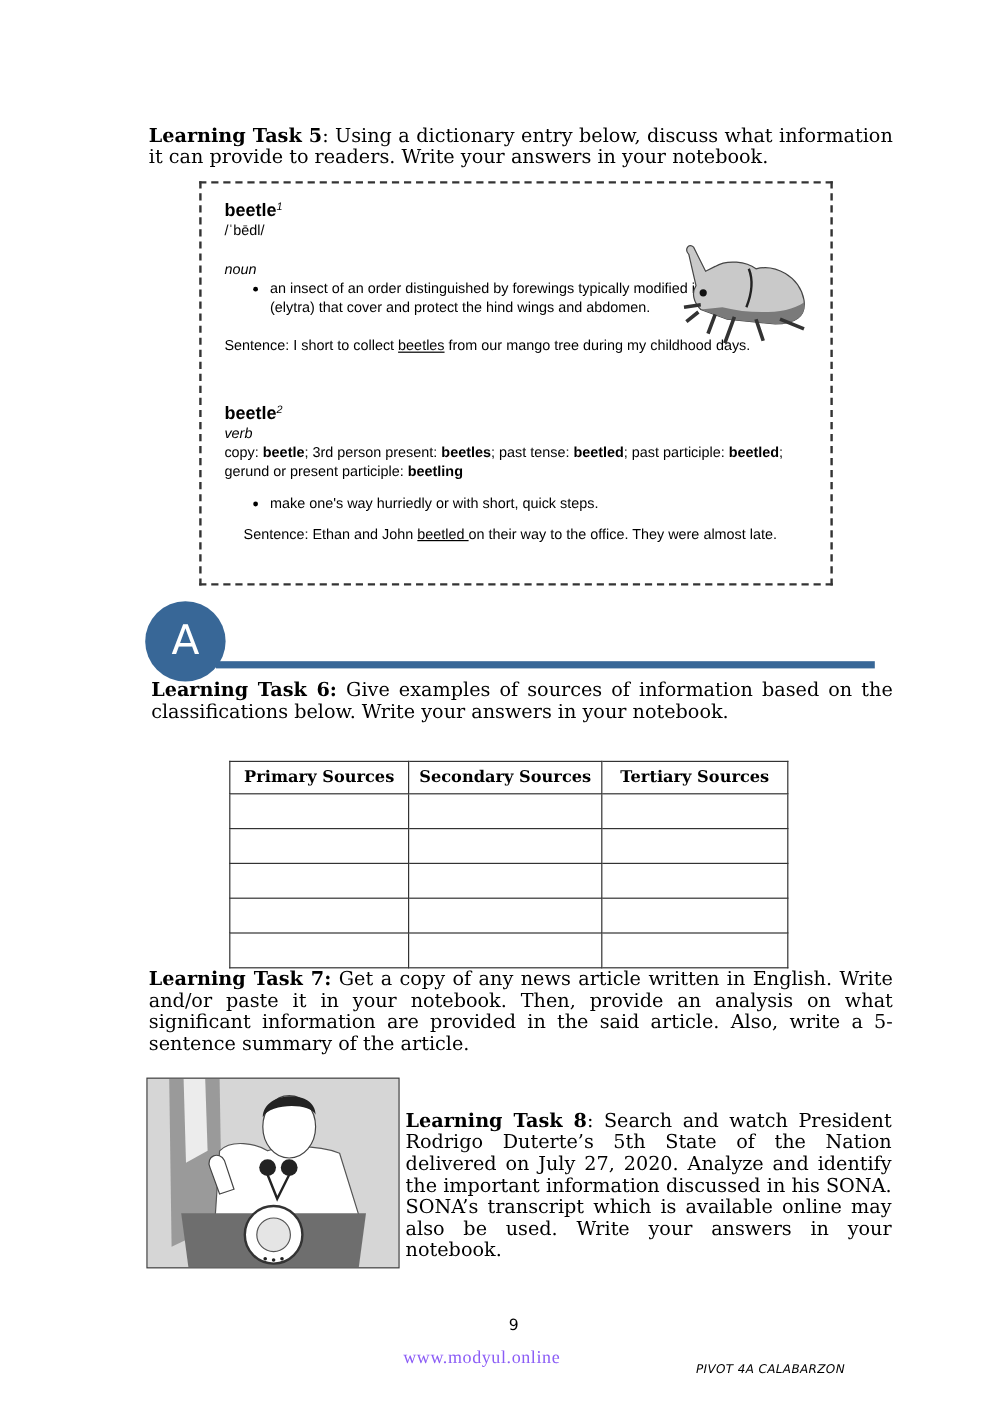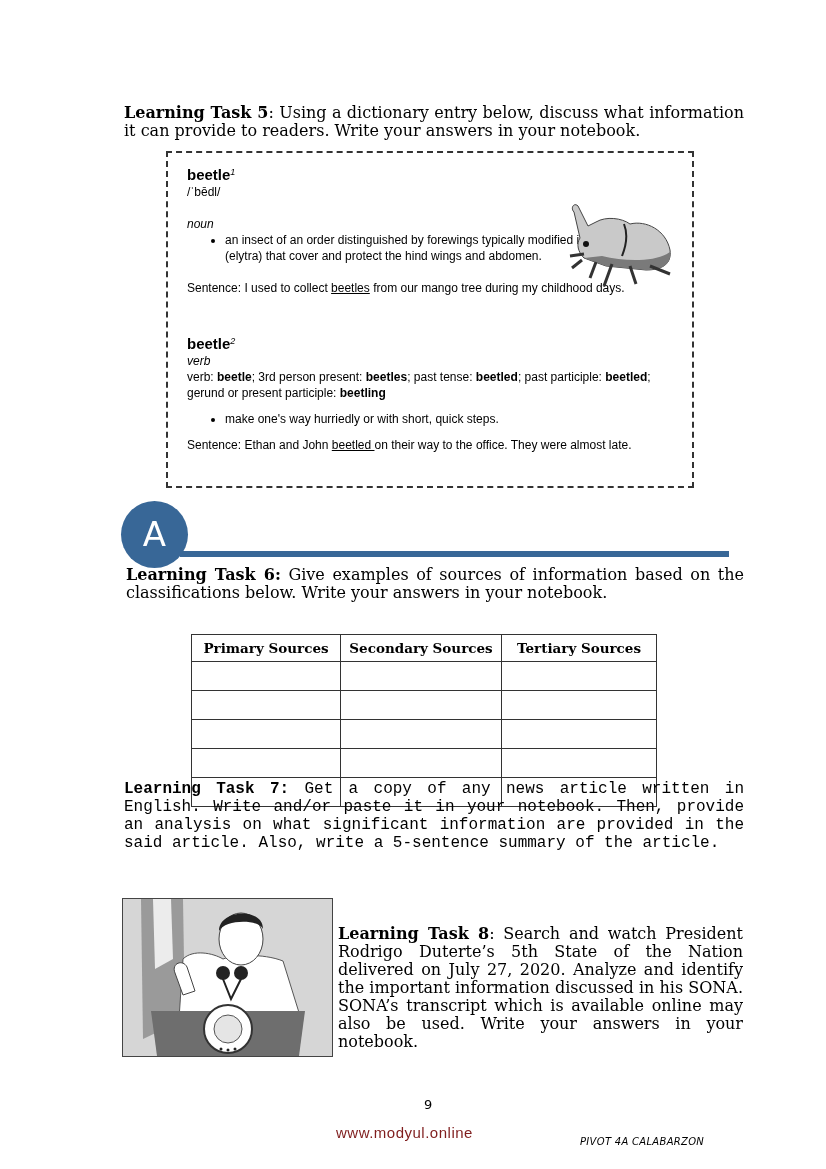--- a/index.html
+++ b/index.html
@@ -3,21 +3,21 @@
   <meta charset="utf-8">
   <style>
     html, body { margin: 0; padding: 0; background: #ffffff; }
     body { width: 826px; height: 1169px; position: relative; overflow: hidden; color: #000; }
     .serif { font-family: "DejaVu Serif", "Liberation Serif", serif; }
     .sans { font-family: "Liberation Sans", "DejaVu Sans", sans-serif; }
     .task { position: absolute; font-size: 16px; line-height: 18px; text-align: justify; }
     .task b { font-weight: bold; }
     .task-5 { left: 124px; top: 104px; width: 620px; }
     .task-6 { left: 126px; top: 566px; width: 618px; }
-    .task-7 { left: 124px; top: 780px; width: 620px; font-family: Liberation Mono, monospace; }
+    .task-7 { left: 124px; top: 807px; width: 620px; }
     .task-8 { left: 338px; top: 925px; width: 405px; }
 
     .dict-box {
       position: absolute; left: 166px; top: 151px; width: 524px; height: 333px;
       border: 2px dashed #333; border-style: dashed;
       background-image: none;
     }
     .dict { position: absolute; font-size: 12px; line-height: 16px; }
     .dict .hw { font-size: 15px; font-weight: bold; }
     .dict sup { font-size: 9px; font-weight: normal; font-style: italic; }
@@ -41,61 +41,61 @@
     }
     table.sources th, table.sources td { border: 1px solid #333; }
     table.sources th { height: 26px; padding: 0 6px; font-weight: bold; }
     table.sources td { height: 26px; }
     .c1 { width: 136px; } .c2 { width: 148px; } .c3 { width: 142px; }
 
     .sona-img { position: absolute; left: 122px; top: 898px; width: 209px; height: 157px; border: 1px solid #444; background: #d9d9d9; overflow: hidden; }
 
     .footer-brand { position: absolute; left: 580px; top: 1136px; font-family: "DejaVu Sans", sans-serif; font-style: italic; font-size: 10px; letter-spacing: 0.3px; text-align: center; }
     .page-num { position: absolute; left: 424px; top: 1097px; font-family: "DejaVu Sans", sans-serif; font-size: 13px; }
-    .watermark { position: absolute; left: 336px; top: 1124px; font-family: Liberation Sans, sans-serif; font-size: 15px; color: #7f1d1d; letter-spacing: 0.5px; }
+    .watermark { position: absolute; left: 336px; top: 1124px; font-family: Liberation Serif, serif; font-size: 15px; color: #8b5cf6; letter-spacing: 0.5px; }
   </style>
 </head>
 <body>
 
 <div class="task task-5 serif">
   <b>Learning Task 5</b><span>: Using a dictionary entry below, discuss what information it can provide to readers. Write your answers in your notebook.</span>
 </div>
 
 <div class="dict-box"></div>
 
 <div class="dict sans" style="left:187px; top:164px; width:400px;">
   <div><span class="hw">beetle</span><sup>1</sup></div>
   <div>/ˈbēdl/</div>
   <div style="height:16px;"></div>
   <div><i>noun</i></div>
   <ul>
     <li><span>an insect of an order distinguished by forewings typically modified ir</span><br><span>(elytra) that cover and protect the hind wings and abdomen.</span></li>
   </ul>
   <div style="height:16px;"></div>
-  <div style="white-space:nowrap;"><span>Sentence: I used to collect </span><span class="u">beetles</span><span> from our mango tree during my childhood days.</span></div>
+  <div style="white-space:nowrap;"><span>Sentence: I short to collect </span><span class="u">beetles</span><span> from our mango tree during my childhood days.</span></div>
 </div>
 
 <svg class="beetle-img" viewBox="0 0 116 90">
   <path d="M8,12 C4,8 8,2 12,6 L22,26 L30,22 C40,16 56,18 64,24 C80,20 100,30 104,50 C106,64 96,70 80,70 L40,66 L18,58 C12,52 10,44 14,38 Z" fill="#c9c9c9" stroke="#444" stroke-width="1"></path>
   <path d="M18,58 L40,66 L80,70 C96,70 106,64 104,52 C90,62 60,62 36,56 Z" fill="#7a7a7a"></path>
   <path d="M58,24 C62,34 60,46 56,56" stroke="#222" stroke-width="2" fill="none"></path>
   <circle cx="20" cy="44" r="3" fill="#111"></circle>
   <path d="M30,62 L24,78 M46,64 L38,86 M64,66 L70,84 M84,66 L104,74 M18,54 L4,56 M16,60 L6,68" stroke="#333" stroke-width="3" fill="none"></path>
 </svg>
 
 <div class="dict sans" style="left:187px; top:333px; width:490px;">
   <div><span class="hw">beetle</span><sup>2</sup></div>
   <div><i>verb</i></div>
-  <div><span>verb: </span><b>beetle</b><span>; 3rd person present: </span><b>beetles</b><span>; past tense: </span><b>beetled</b><span>; past participle: </span><b>beetled</b><span>;</span><br><span>gerund or present participle: </span><b>beetling</b></div>
+  <div><span>copy: </span><b>beetle</b><span>; 3rd person present: </span><b>beetles</b><span>; past tense: </span><b>beetled</b><span>; past participle: </span><b>beetled</b><span>;</span><br><span>gerund or present participle: </span><b>beetling</b></div>
   <div style="height:10px;"></div>
   <ul>
     <li>make one's way hurriedly or with short, quick steps.</li>
   </ul>
   <div style="height:10px;"></div>
-  <div style="white-space:nowrap;"><span>Sentence: Ethan and John </span><span class="u">beetled </span><span>on their way to the office. They were almost late.</span></div>
+  <div style="white-space:nowrap;margin-left:16px;"><span>Sentence: Ethan and John </span><span class="u">beetled </span><span>on their way to the office. They were almost late.</span></div>
 </div>
 
 <div class="a-bar"></div>
 <div class="a-badge">A</div>
 
 <div class="task task-6 serif">
   <b>Learning Task 6:</b><span> Give examples of sources of information based on the classifications below. Write your answers in your notebook.</span>
 </div>
 
 <table class="sources">

